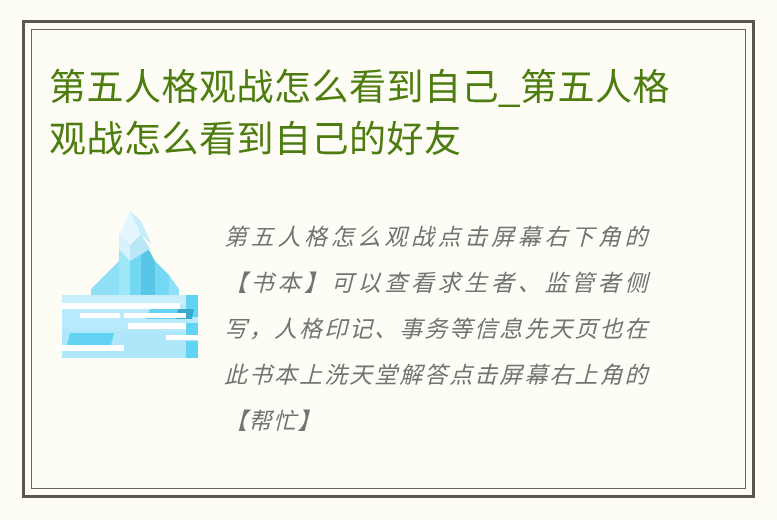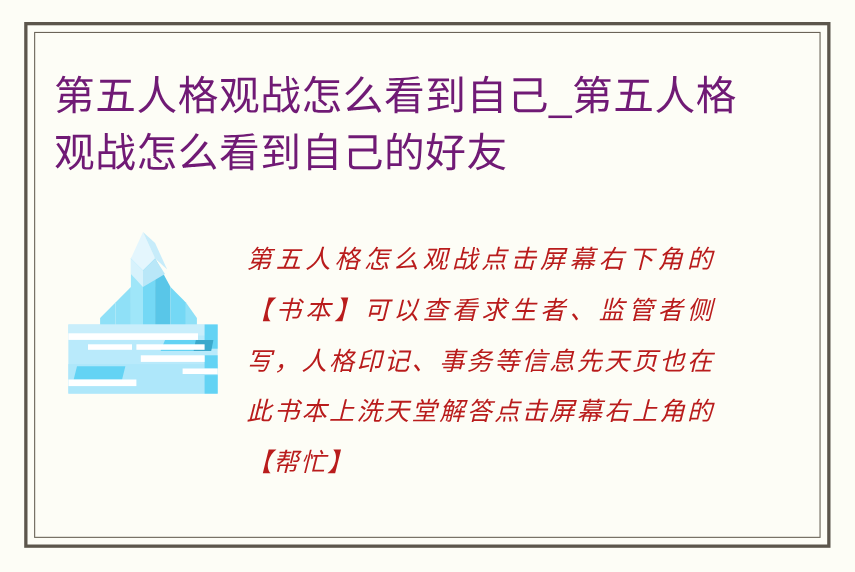--- a/index.html
+++ b/index.html
@@ -47,21 +47,21 @@
   
   .article-title {
     position: absolute;
     left: 49px;
     top: 62px;
     width: 630px;
     margin: 0;
     font-size: 37px;
     line-height: 52px;
     font-weight: 400;
-    color: #701a75;
+    color: #4d7c0f;
     letter-spacing: 0.5px;
     font-family: "Liberation Sans", "DejaVu Sans", sans-serif;
     white-space: pre-wrap;
   }
 
   
   .illustration {
     position: absolute;
     left: 62px;
     top: 205px;
@@ -72,21 +72,21 @@
 
   
   .article-body {
     position: absolute;
     left: 224px;
     top: 214px;
     width: 425px;
     margin: 0;
     font-size: 23px;
     line-height: 46px;
-    color: #b91c1c;
+    color: #737373;
     letter-spacing: 1.5px;
     text-align: justify;
     text-align-last: left;
     font-family: "DejaVu Serif", "Liberation Serif", serif;
     font-style: italic;
     font-weight: 400;
   }
 </style>
 </head>
 <body>

